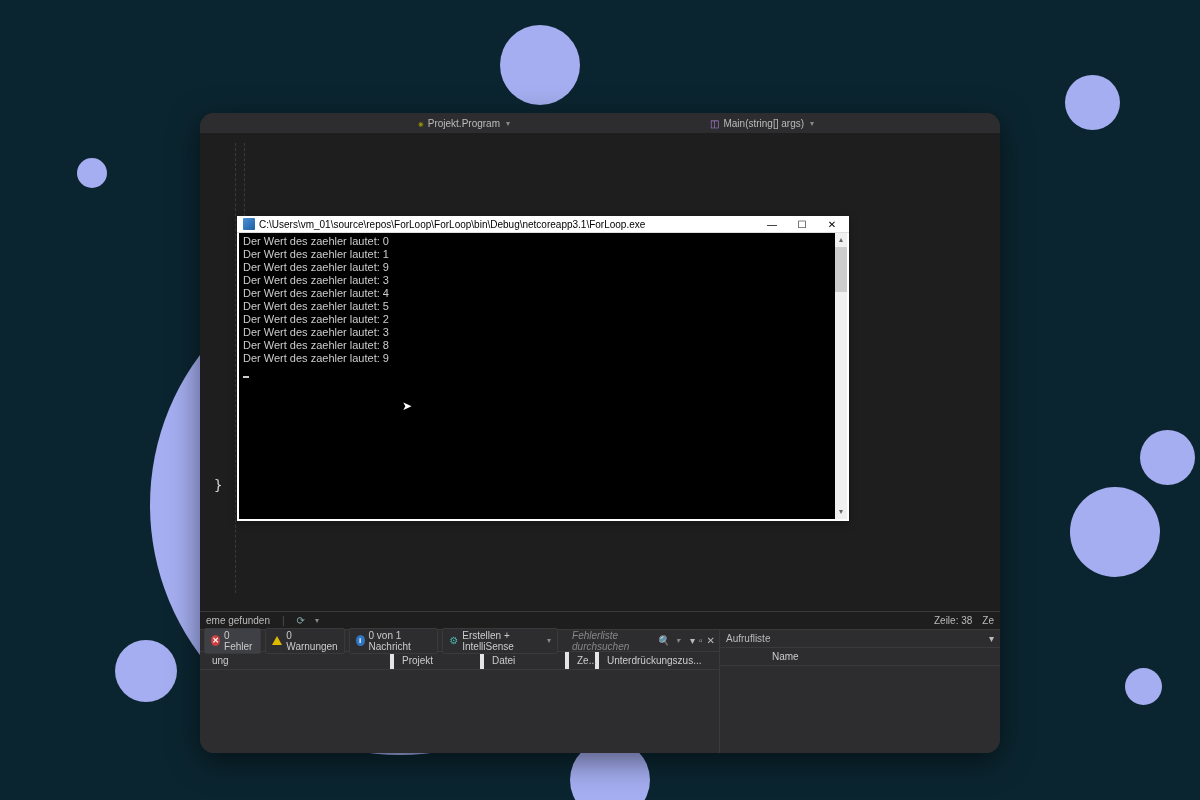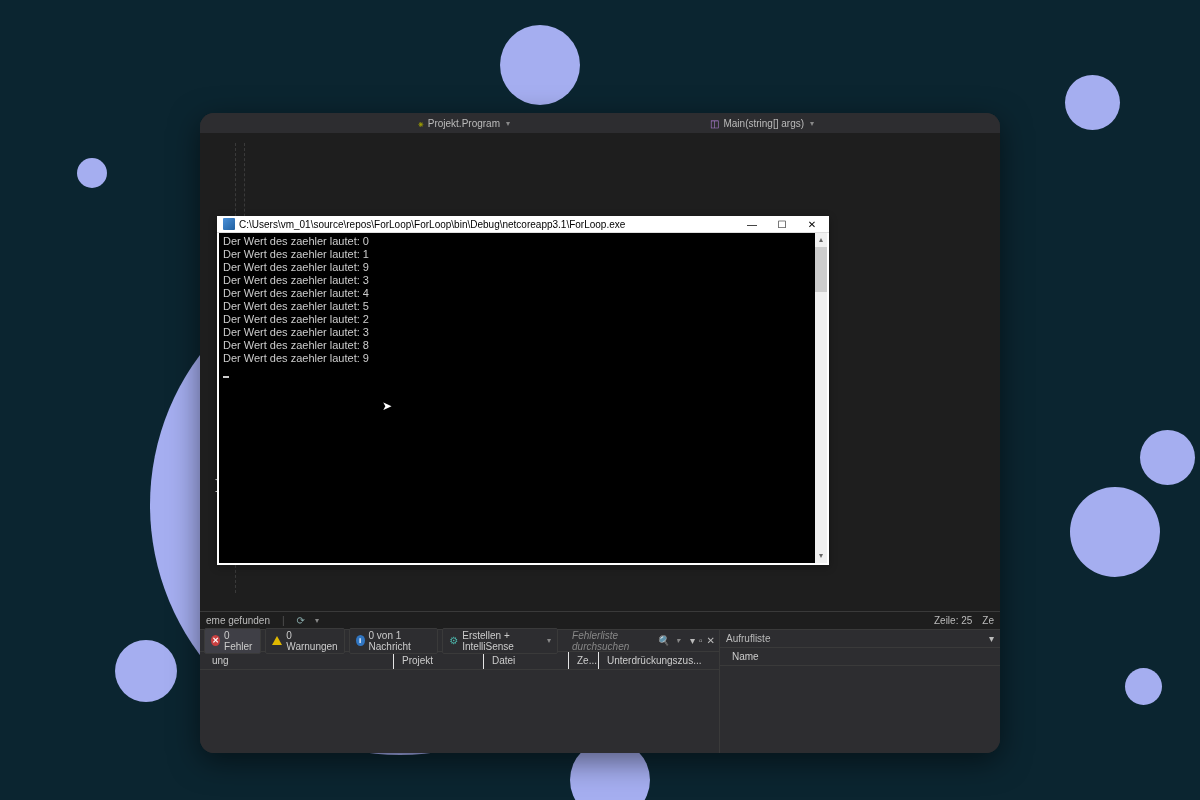--- a/index.html
+++ b/index.html
@@ -132,28 +132,28 @@
   .panel-controls { display: flex; gap: 4px; color: #bbb; }
   .panel-controls span { cursor: pointer; font-size: 10px;}
 
   .err-header-row {
     display: flex;
     height: 18px;
     align-items: center;
     border-bottom: 1px solid #3a3a3a;
     padding: 0 4px;
   }
-  .err-header-row .col { padding: 0 8px; border-right: 1px solid #e5e5e5; height: 100%; display:flex; align-items:center;}
+  .err-header-row .col { padding: 0 8px; border-right: 4px solid #e5e5e5; height: 100%; display:flex; align-items:center;}
 
   .console-window {
     position: absolute;
-    left: 17px;
+    left: 37px;
     top: 83px;
     width: 612px;
-    height: 349px;
+    height: 305px;
     background: #fff;
     display: flex;
     flex-direction: column;
     z-index: 2;
     box-shadow: 0 2px 8px rgba(0,0,0,0.3);
   }
   .console-titlebar {
     height: 17px;
     background: #fff;
     display: flex;
@@ -254,21 +254,21 @@
   </div>
 
   <div class="status-bar">
     <div class="left">
       <span>eme gefunden</span>
       <span class="sep">|</span>
       <span style="color:#8aa;">⟳</span>
       <span class="chev">▾</span>
     </div>
     <div class="right">
-      <span>Zeile: 25</span>
+      <span>Zeile: 38</span>
       <span>Ze</span>
     </div>
   </div>
 
   <div class="error-panel">
     <div class="err-left">
       <div class="err-toolbar">
         <div class="pill sel">
           <span class="dot-red">✕</span>
           <span>0 Fehler</span>
@@ -307,17 +307,17 @@
       </div>
     </div>
     <div class="err-right">
       <div class="panel-title-row">
         <span>Aufrufliste</span>
         <div class="panel-controls">
           <span>▾</span>
         </div>
       </div>
       <div class="err-header-row">
-        <div class="col" style="flex:1;border-right:none;">Name</div>
+        <div class="col" style="flex:1;border-right:none;margin-left:40px;">Name</div>
       </div>
     </div>
   </div>
 </div>
 
 </body></html>

